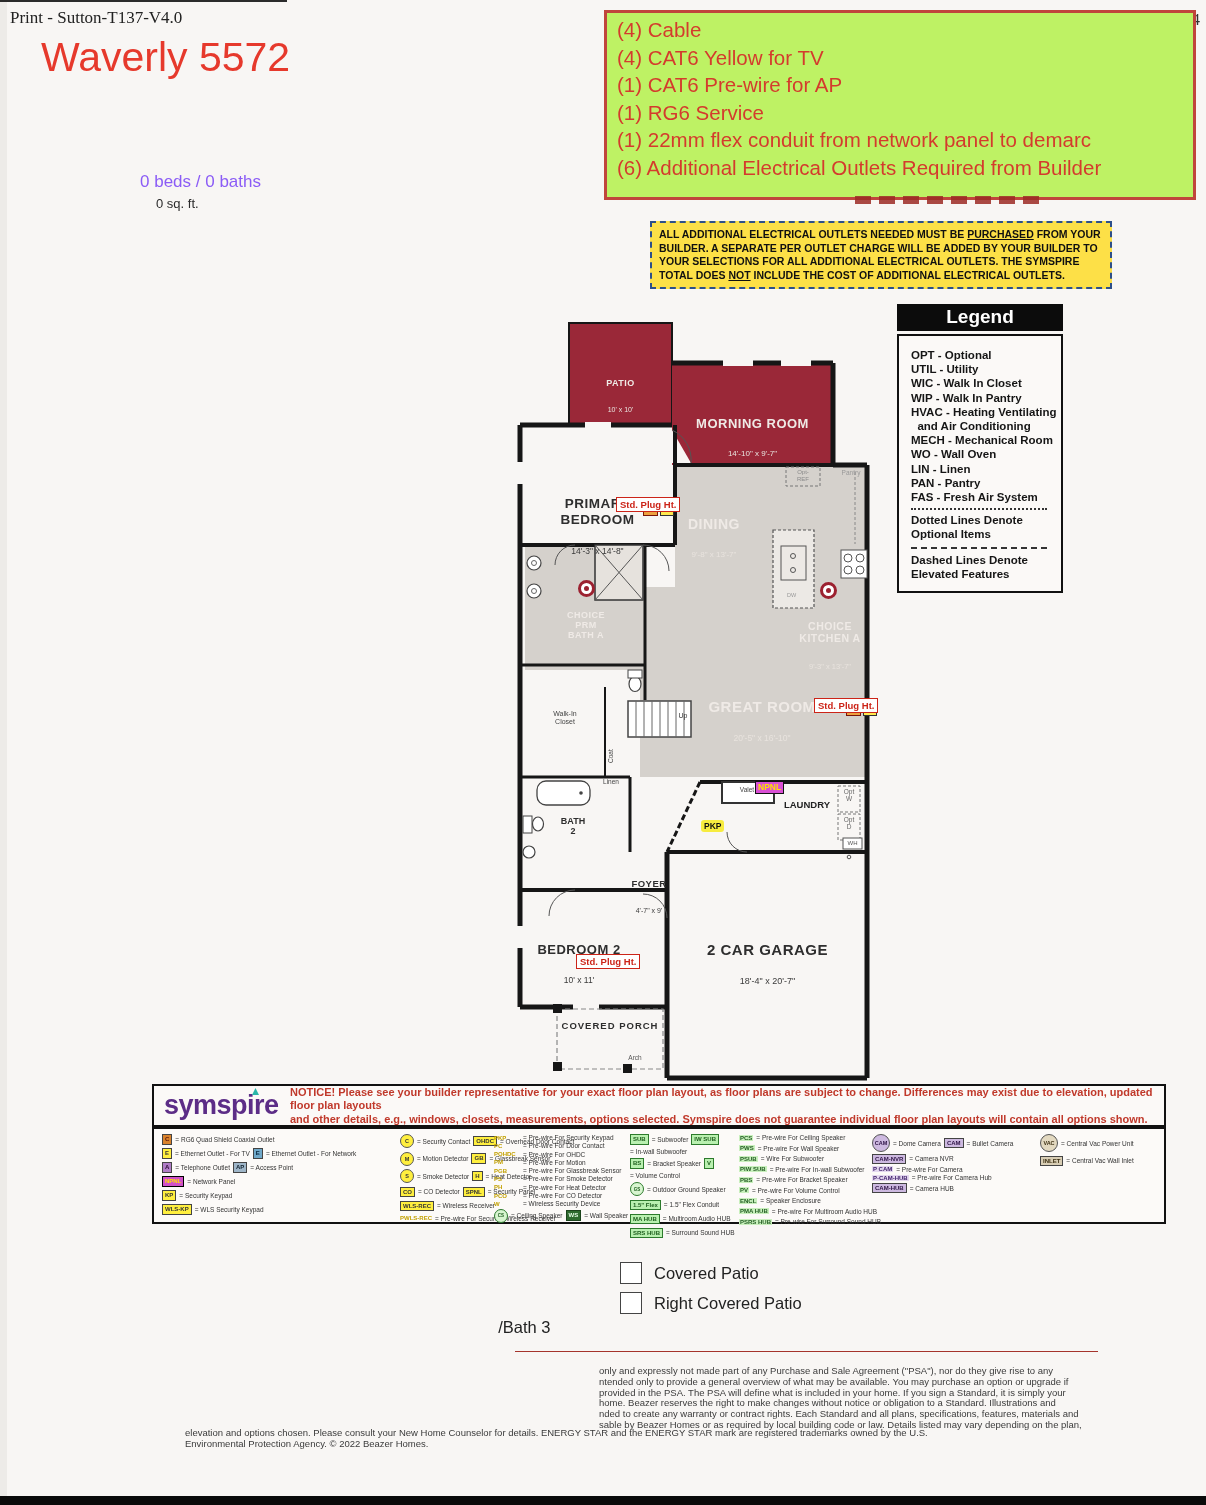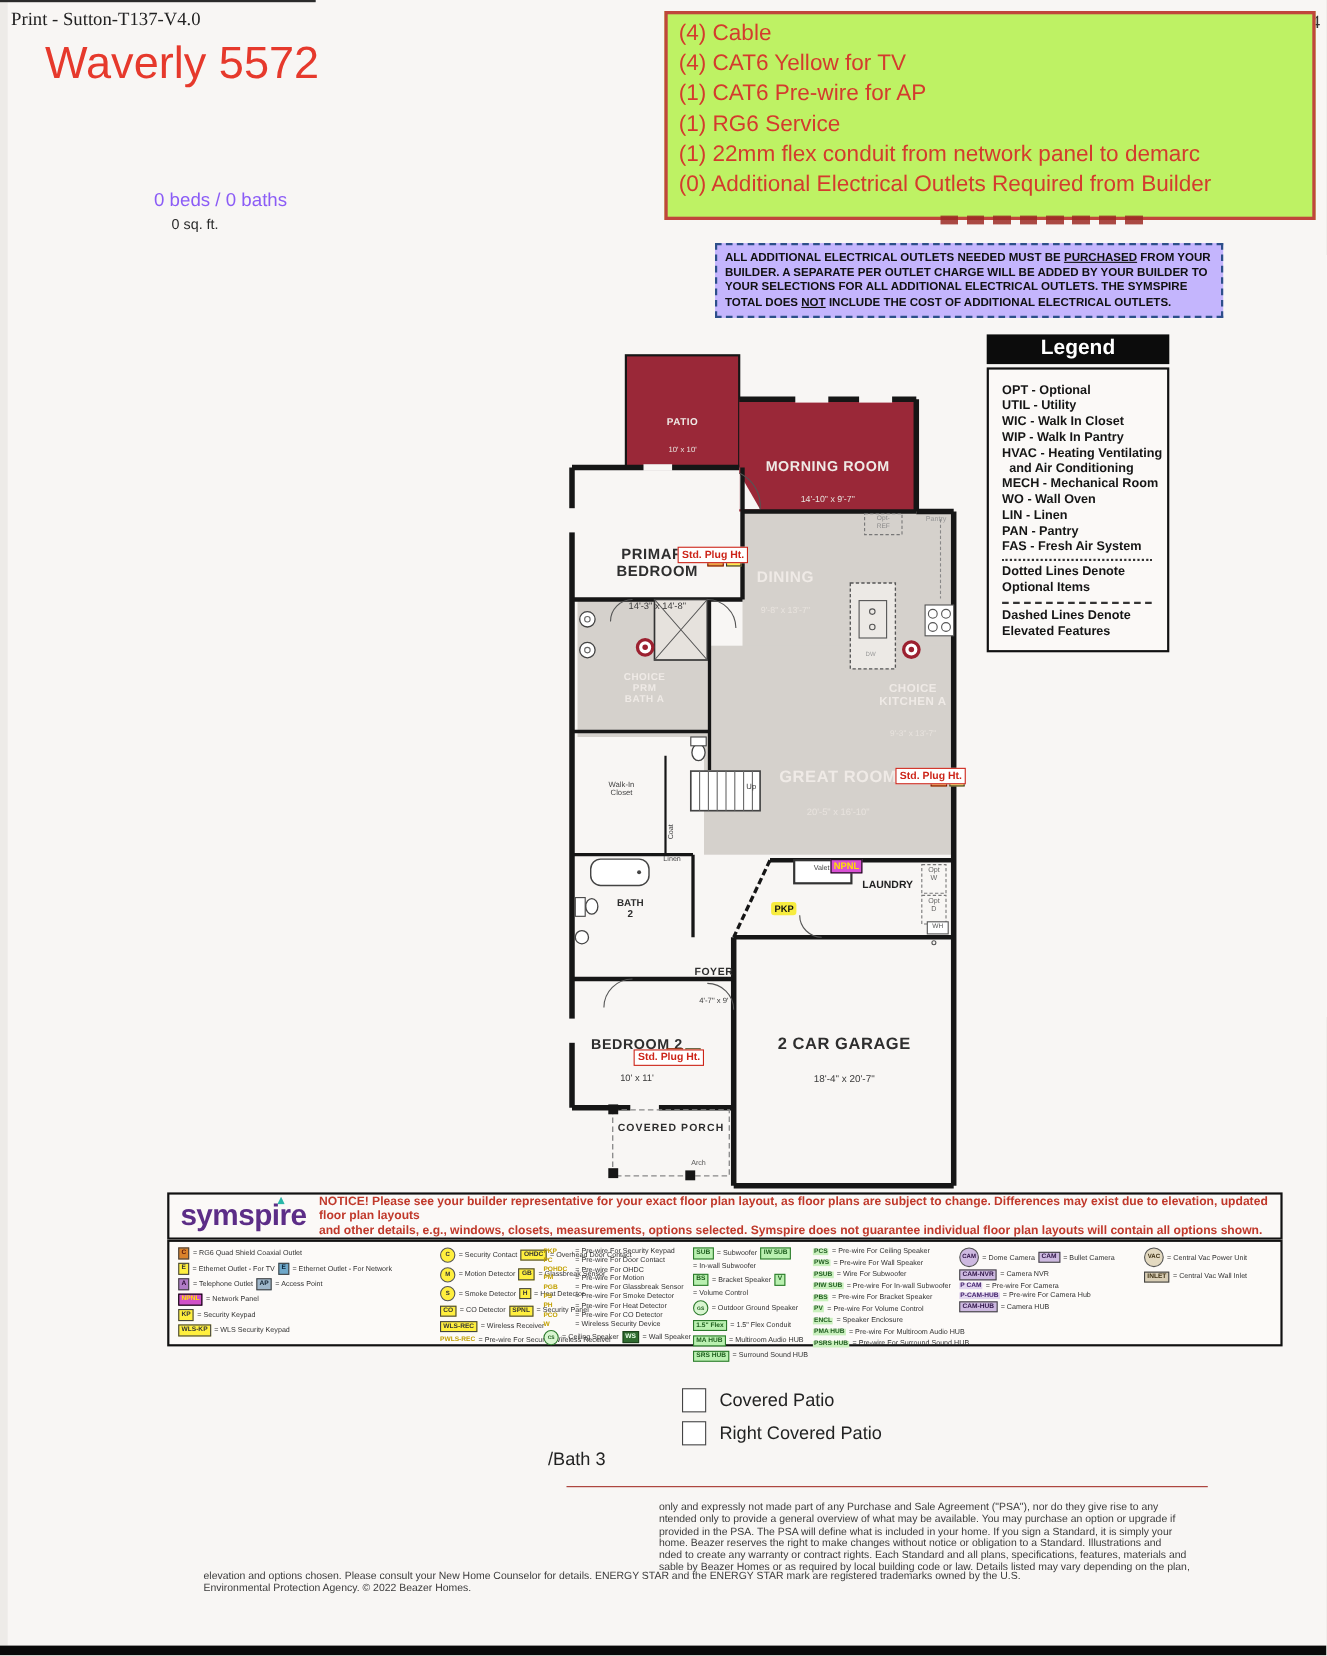--- a/index.html
+++ b/index.html
@@ -15,21 +15,21 @@
   .red-box{left:588px;top:10px;width:592px;height:190px;border:3px solid #c0463c;background:#bef264;box-sizing:border-box;margin-left:16px;}
   .red-lines{padding:3px 0 0 10px;}
   .red-lines div{font-size:20.5px;line-height:27.5px;color:#d43b2d;white-space:nowrap;}
   .hidden-strip{left:855px;top:196px;width:185px;height:8px;
       background:repeating-linear-gradient(90deg,#9c2a24 0 16px,rgba(0,0,0,0) 16px 24px);opacity:.85;}
   .sutton-clip{left:155px;top:124px;width:430px;height:35px;overflow:hidden;}
   .sutton{font-size:31px;font-weight:bold;color:#8e2521;letter-spacing:.5px;margin-top:-6px;}
   .beds{left:140px;top:172px;font-size:17px;color:#8b5cf6;}
   .sqft{left:156px;top:196px;font-size:13px;color:#2b2b2b;}
   
-  .notice-box{left:650px;top:221px;width:462px;background:#c4b5fd;border:2px dashed #2d4f8a;
+  .notice-box{left:650px;top:221px;width:462px;background:#fde047;border:2px dashed #2d4f8a;
       box-sizing:border-box;padding:5px 7px;font-size:10.5px;font-weight:bold;line-height:13.5px;color:#101010;}
   .notice-box .u{text-decoration:underline;}
   
   .legend-box{left:897px;top:304px;width:166px;}
   .legend-header{background:#0c0c0c;color:#fff;font-weight:bold;font-size:19px;text-align:center;padding:2px 0 3px 0;}
   .legend-body{border:2px solid #111;margin-top:3px;background:#fbf9f7;padding:12px 6px 10px 12px;box-sizing:border-box;}
   .legend-items div{font-size:11.5px;font-weight:bold;color:#151515;line-height:14.2px;white-space:pre;}
   .dotted-div{border-top:2px dotted #333;margin:4px 8px 3px 0;}
   .dashed-div{border-top:2px dashed #333;margin:5px 8px 4px 0;}
   .legend-note{font-size:11.5px;font-weight:bold;color:#151515;line-height:14.2px;white-space:pre-line;}
@@ -113,21 +113,21 @@
   <div class="abs corner-frag">04</div>
   <div class="abs waverly">Waverly 5572</div>
 
   <div class="abs red-box">
     <div class="red-lines">
         <div>(4) Cable</div>
         <div>(4) CAT6 Yellow for TV</div>
         <div>(1) CAT6 Pre-wire for AP</div>
         <div>(1) RG6 Service</div>
         <div>(1) 22mm flex conduit from network panel to demarc</div>
-        <div>(0) Additional Electrical Outlets Required from Builder</div>
+        <div>(6) Additional Electrical Outlets Required from Builder</div>
       </div>
   </div>
   <div class="abs hidden-strip"></div>
 
   <div class="abs beds">0 beds / 0 baths</div>
   <div class="abs sqft">0 sq. ft.</div>
 
   <div class="abs notice-box"><span>ALL ADDITIONAL ELECTRICAL OUTLETS NEEDED MUST BE </span><span class="u">PURCHASED</span><span> FROM YOUR BUILDER. A SEPARATE PER OUTLET CHARGE WILL BE ADDED BY YOUR BUILDER TO YOUR SELECTIONS FOR ALL ADDITIONAL ELECTRICAL OUTLETS.  THE SYMSPIRE TOTAL DOES </span><span class="u">NOT</span><span> INCLUDE THE COST OF ADDITIONAL ELECTRICAL OUTLETS.</span></div>
 
   <div class="abs legend-box">

